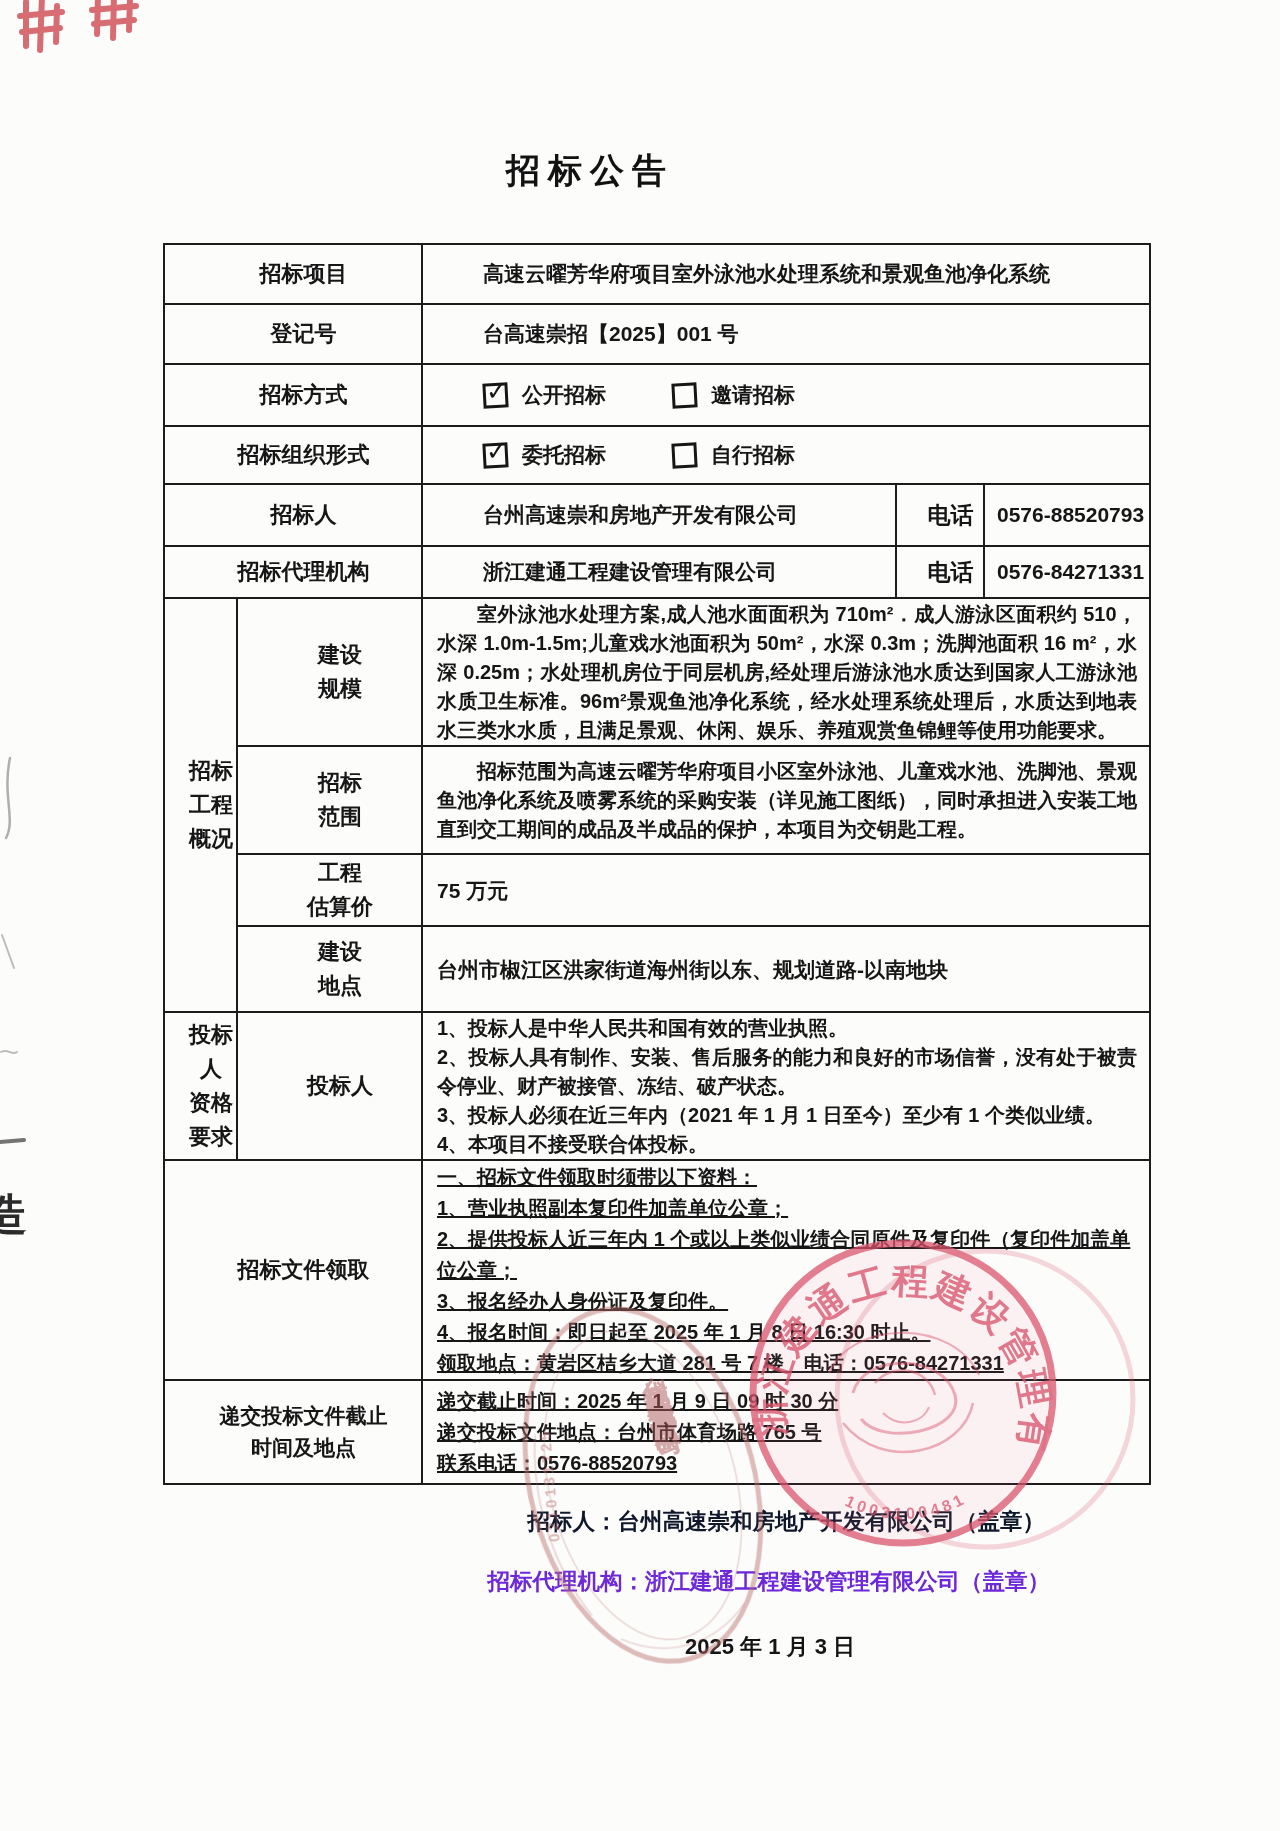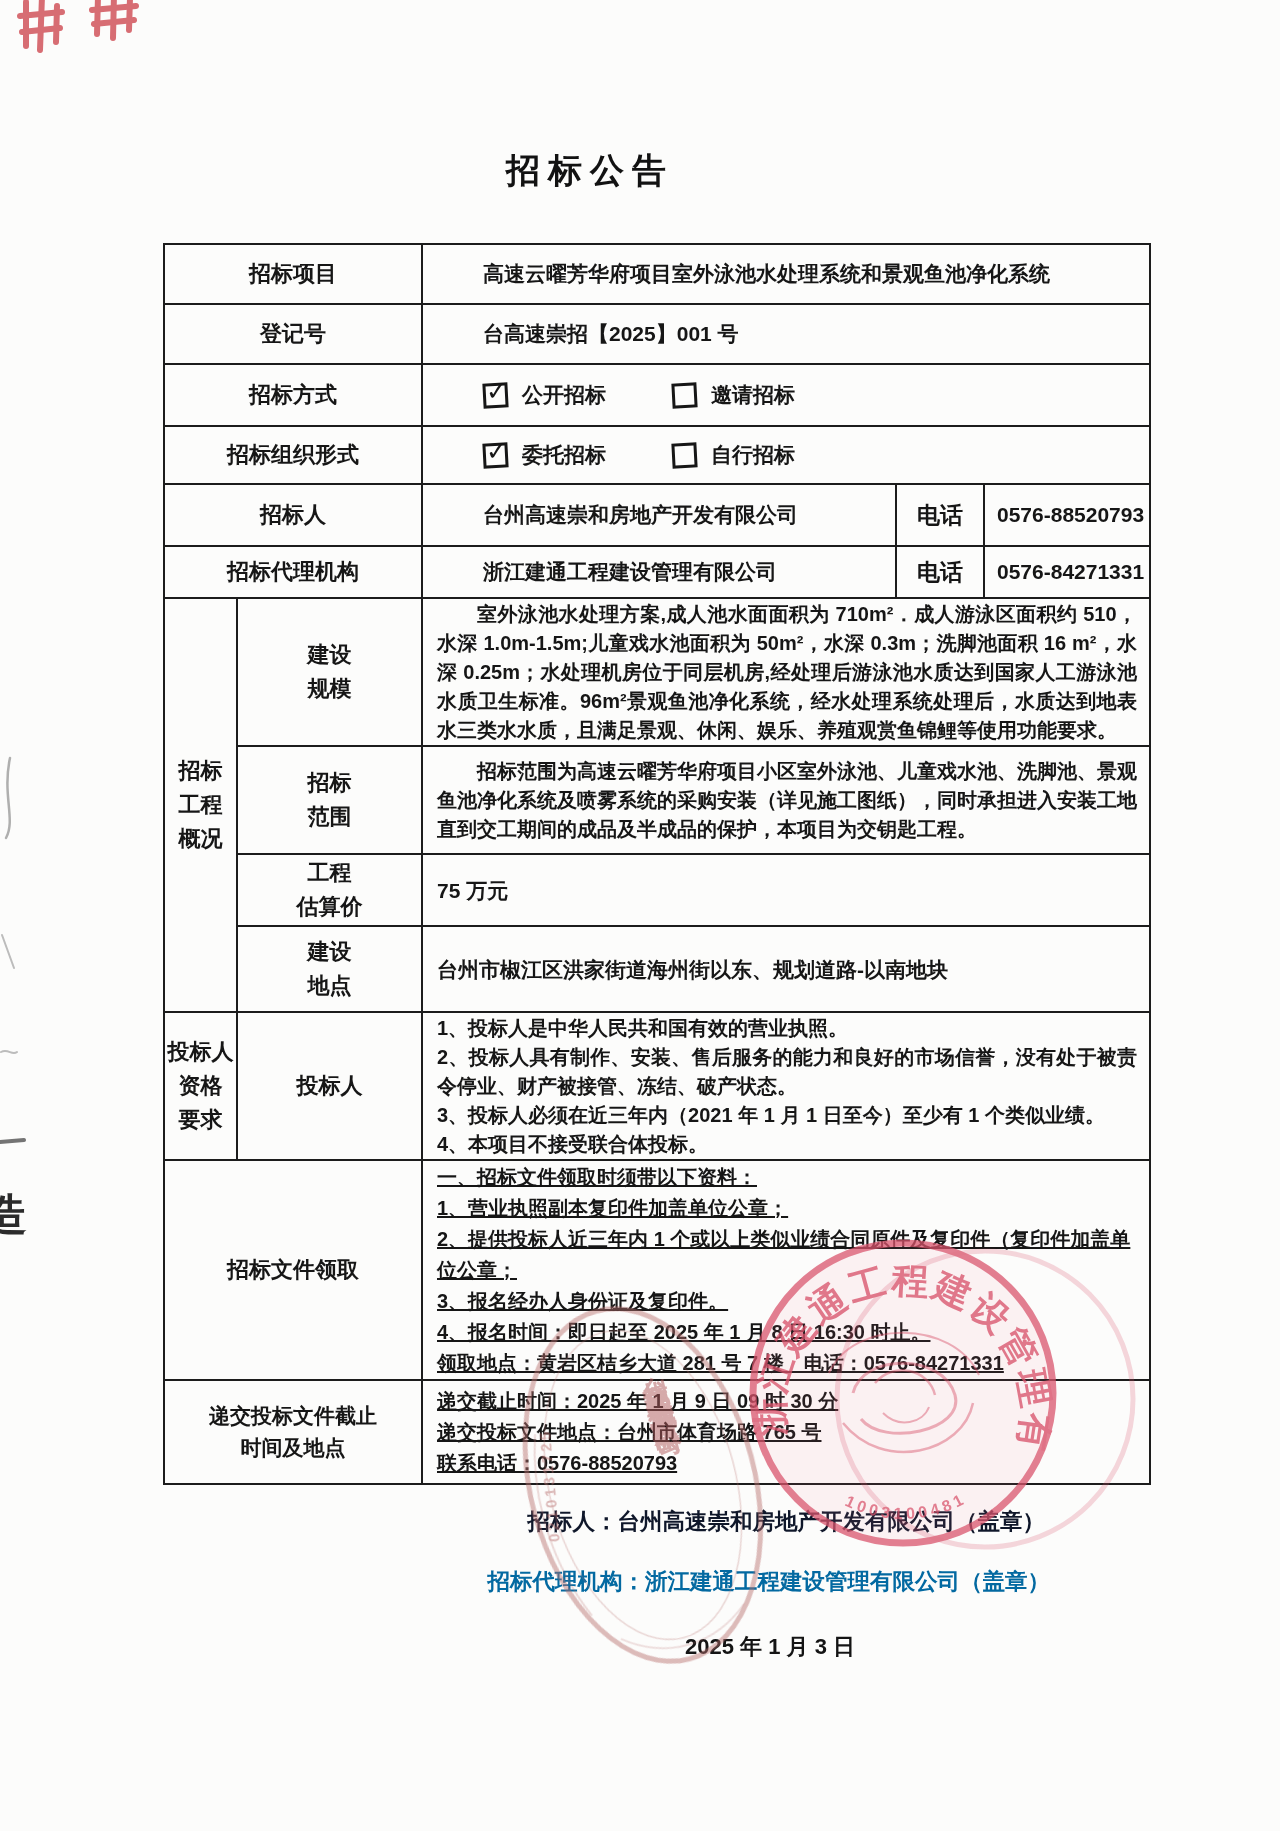--- a/index.html
+++ b/index.html
@@ -6,21 +6,21 @@
   .page{position:relative;width:1280px;height:1831px;margin:0 auto;background:#fcfcfb;overflow:hidden;
         font-family:"Liberation Sans","DejaVu Sans",sans-serif;color:#161616;font-weight:bold;}
   
   .doc-title{position:absolute;top:148px;left:340px;width:500px;text-align:center;
              font-size:34px;letter-spacing:8px;color:#121212;}
   
   .tbl{position:absolute;left:163px;top:243px;width:988px;border:2px solid #1c1c1c;
        box-sizing:border-box;display:flex;flex-direction:column;background:transparent;}
   .row{display:flex;border-bottom:2px solid #1c1c1c;box-sizing:border-box;}
   .row:last-child{border-bottom:none;}
-  .cell{box-sizing:border-box;display:flex;align-items:center;}
+  .cell{box-sizing:border-box;display:flex;align-items:center;padding-left:21px;}
   .c-label{width:258px;border-right:2px solid #1c1c1c;justify-content:center;text-align:center;
            font-size:22px;white-space:pre-line;line-height:34px;}
   .c-outer{width:73px;border-right:2px solid #1c1c1c;justify-content:center;text-align:center;
            font-size:22px;white-space:pre-line;line-height:34px;}
   .c-sub{width:185px;border-right:2px solid #1c1c1c;justify-content:center;text-align:center;
          font-size:22px;white-space:pre-line;line-height:34px;}
   .c-value{flex:1;font-size:21px;padding:14px 14px;margin-left:46px;}
   .c-phl{width:90px;border-left:2px solid #1c1c1c;border-right:2px solid #1c1c1c;
          justify-content:center;font-size:23px;}
   .c-ph{width:164px;justify-content:flex-start;padding-left:12px;font-size:21px;}
@@ -33,21 +33,21 @@
   .indent{text-indent:2em;}
   .lines p{margin:0;line-height:31px;text-align:left;text-decoration:underline;}
   
   .optgroup{display:flex;align-items:center;gap:14px;margin-right:66px;}
   .cb{width:19px;height:19px;border:3px solid #161616;position:relative;display:inline-block;
       transform:rotate(-3deg);flex:none;}
   .cb .mk{position:absolute;top:-10px;left:0px;font-size:26px;color:#161616;}
   .optlabel{font-size:21px;}
   
   .sig1{position:absolute;top:1506px;left:400px;width:645px;text-align:right;font-size:22.5px;color:#0f172a;}
-  .sig2{position:absolute;top:1566px;left:370px;width:680px;text-align:right;font-size:22.5px;color:#0369a1;}
+  .sig2{position:absolute;top:1566px;left:370px;width:680px;text-align:right;font-size:22.5px;color:#6d28d9;}
   .sigdate{position:absolute;top:1632px;left:640px;width:260px;text-align:center;font-size:22px;color:#141414;}
   
   .stamp{position:absolute;pointer-events:none;}
   .stamp-right{left:733px;top:1223px;width:340px;height:340px;overflow:visible;opacity:.82;filter:blur(.3px);}
   .stamp-left{left:512px;top:1288px;width:262px;height:395px;overflow:visible;opacity:.62;
               transform:rotate(-15deg);filter:blur(.3px);}
   .seal-center-text{position:absolute;left:590px;top:1360px;height:245px;width:110px;
        writing-mode:vertical-rl;font-size:27px;letter-spacing:4px;color:#b05a5c;opacity:.5;
        transform:rotate(-14deg);line-height:46px;}
   

